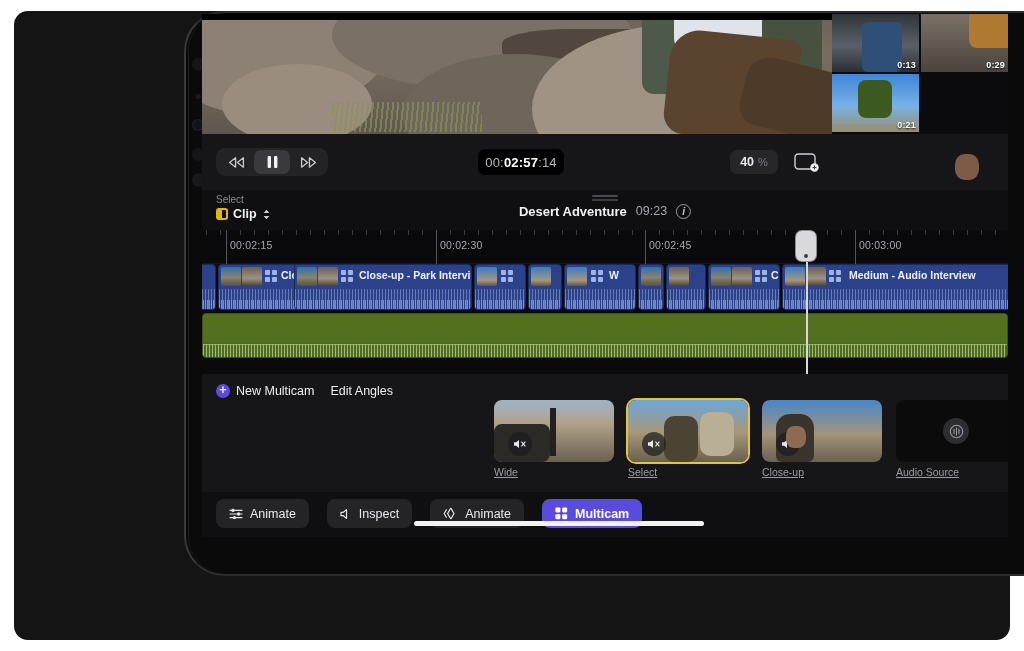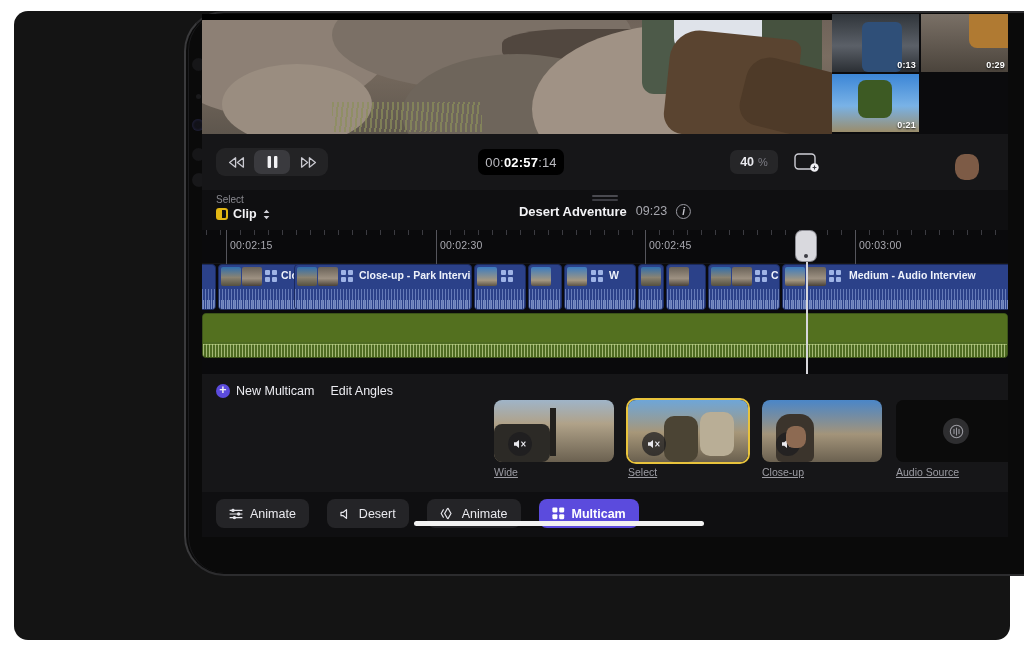--- a/index.html
+++ b/index.html
@@ -635,21 +635,21 @@
           </span>
           <span>Animate</span>
         </div>
 
         <div class="tool">
           <span>
             <svg width="12" height="12" viewBox="0 0 12 12">
               <path d="M1 4.3h2.3L6.5 1.6v8.8L3.3 7.7H1z" fill="none" stroke="#e6e6ec" stroke-width="1.2" stroke-linejoin="round"></path>
             </svg>
           </span>
-          <span>Desert</span>
+          <span>Inspect</span>
         </div>
 
         <div class="tool">
           <span>
             <svg width="15" height="13" viewBox="0 0 15 13">
               <path d="M7.8 1 11 6.5 7.8 12" fill="none" stroke="#e6e6ec" stroke-width="1.2" stroke-linejoin="round"></path>
               <path d="M7.8 1 4.6 6.5 7.8 12" fill="none" stroke="#e6e6ec" stroke-width="1.2" stroke-linejoin="round"></path>
               <path d="M3.6 2.4 1.2 6.5l2.4 4.1" fill="none" stroke="#e6e6ec" stroke-width="1.1"></path>
             </svg>
           </span>

